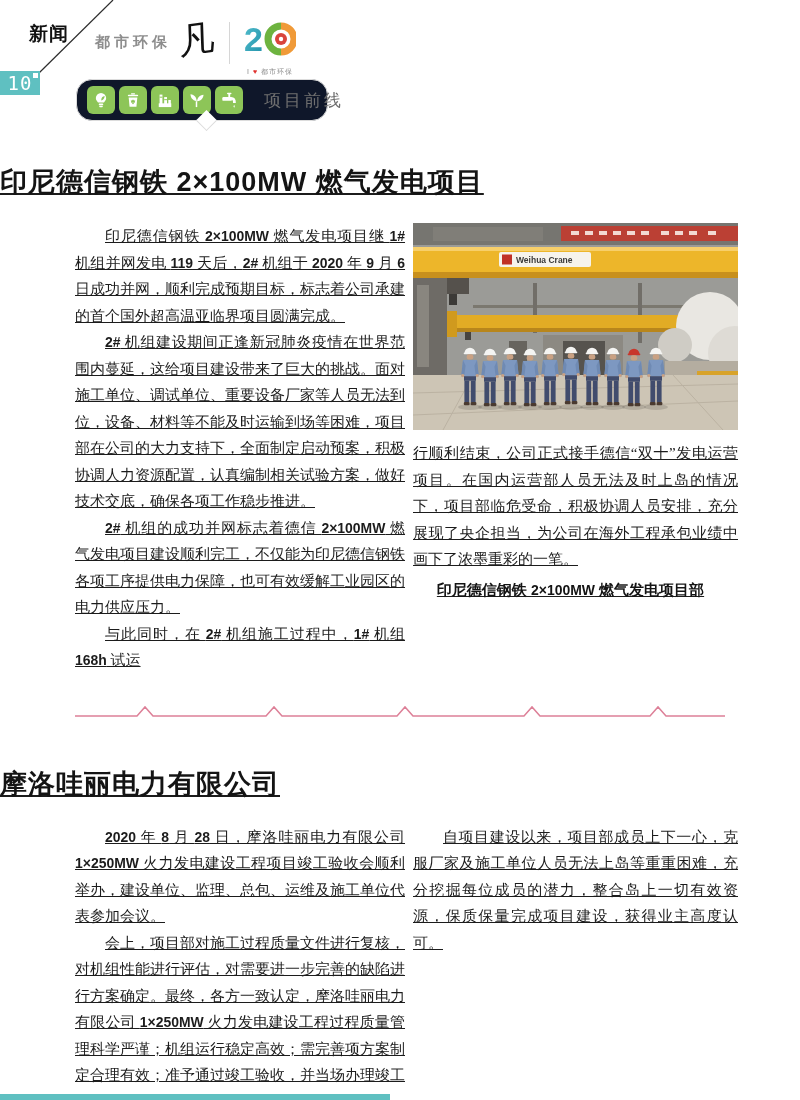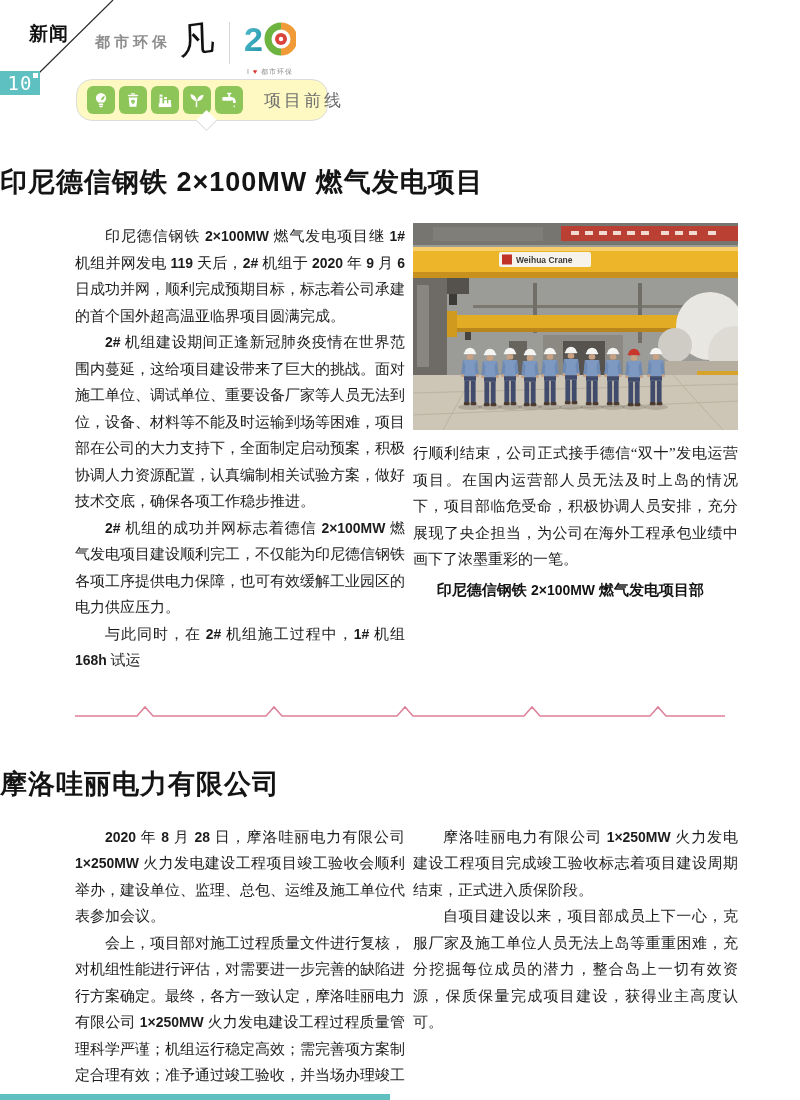--- a/index.html
+++ b/index.html
@@ -1,37 +1,37 @@
 <!DOCTYPE html>
 <html><head>
 <meta charset="utf-8">
 <style>
   html,body{margin:0;padding:0;background:#fff;}
   #page{position:relative;width:800px;height:1100px;background:#fff;overflow:hidden;
-        font-family:"Liberation Serif","DejaVu Serif",serif;color:#1c1c1c;}
+        font-family:"Liberation Serif","DejaVu Serif",serif;color:#1c1c1c;text-decoration:underline;}
   
   .header{position:relative;height:150px;}
   .news-label{position:absolute;left:29px;top:21px;font-family:"Liberation Sans","DejaVu Sans",sans-serif;
               font-weight:700;font-size:19px;color:#111;letter-spacing:1px;}
   .diag{position:absolute;left:0;top:0;}
   .pagebox{position:absolute;left:0;top:71px;width:40px;height:24px;background:#5fc0c1;}
   .pagebox .pnum{display:block;text-align:center;line-height:24px;color:#fff;
                  font-family:"DejaVu Sans Mono","Liberation Mono",monospace;font-size:19px;font-weight:300;letter-spacing:1px;}
   .pagebox .notch{position:absolute;top:2px;right:2px;width:5px;height:5px;background:#fff;}
   .brand{position:absolute;left:95px;top:16px;display:flex;align-items:flex-start;}
   .brand-name{color:#8d8d8d;font-size:15px;letter-spacing:4px;font-weight:700;margin-top:17px;}
   .brand-glyph{font-size:36px;line-height:36px;margin:6px 0 0 8px;transform:rotate(-8deg) skewX(-6deg);color:#111;}
   .vdiv{width:1px;height:42px;background:#d6d6d6;margin:6px 14px 0 14px;}
   .logo20{position:relative;margin-top:4px;}
   .tagline{font-size:7px;color:#8a8a8a;letter-spacing:1px;margin-top:1px;text-align:center;
            font-family:"Liberation Sans",sans-serif;}
   .tagline .heart{color:#e0312e;}
   
   .bubble{position:absolute;left:76px;top:79px;width:232px;height:40px;border:1px solid #dcdcdc;
-          border-radius:16px;background:#fef9c3;display:flex;align-items:center;padding:0 8px 0 10px;}
+          border-radius:16px;background:#0f172a;display:flex;align-items:center;padding:0 8px 0 10px;}
   .tile{width:28px;height:28px;background:#8dc558;border-radius:6px;margin-right:4px;
         display:flex;align-items:center;justify-content:center;flex:0 0 auto;}
   .tile svg{display:block;}
   .bubble .vdiv2{width:1px;height:26px;background:#ddd;margin:0 10px 0 7px;}
   .bubble-label{color:#6f6f6f;font-size:17px;letter-spacing:3px;white-space:nowrap;}
   .tail{position:absolute;left:122px;bottom:-8px;width:14px;height:14px;background:#fff;
         border-right:1px solid #dcdcdc;border-bottom:1px solid #dcdcdc;transform:rotate(45deg);}
   
   .title{margin:14px 0 22px 0;font-family:"Liberation Sans","DejaVu Sans",sans-serif;
          font-weight:700;color:#141414;font-size:27px;line-height:37px;letter-spacing:1px;}
@@ -262,21 +262,20 @@
     <h1 class="title t2">
       <span>摩洛哇丽电力有限公司</span>
     </h1>
     <div class="columns">
       <div class="col-left">
           <p class="para"><span class="num">2020</span> 年 <span class="num">8</span> 月 <span class="num">28</span> 日，摩洛哇丽电力有限公司 <span class="num">1×250MW</span> 火力发电建设工程项目竣工验收会顺利举办，建设单位、监理、总包、运维及施工单位代表参加会议。</p>
           <p class="para">会上，项目部对施工过程质量文件进行复核，对机组性能进行评估，对需要进一步完善的缺陷进行方案确定。最终，各方一致认定，摩洛哇丽电力有限公司 <span class="num">1×250MW</span> 火力发电建设工程过程质量管理科学严谨；机组运行稳定高效；需完善项方案制定合理有效；准予通过竣工验收，并当场办理竣工验收证书。</p>
         </div>
       <div class="col-right">
         <div>
-            <p class="para">摩洛哇丽电力有限公司 <span class="num">1×250MW</span> 火力发电建设工程项目完成竣工验收标志着项目建设周期结束，正式进入质保阶段。</p>
             <p class="para">自项目建设以来，项目部成员上下一心，克服厂家及施工单位人员无法上岛等重重困难，充分挖掘每位成员的潜力，整合岛上一切有效资源，保质保量完成项目建设，获得业主高度认可。</p>
           </div>
 
       </div>
     </div>
   </div>
 
   <div class="bottom-bar"></div>
 </div>
 

